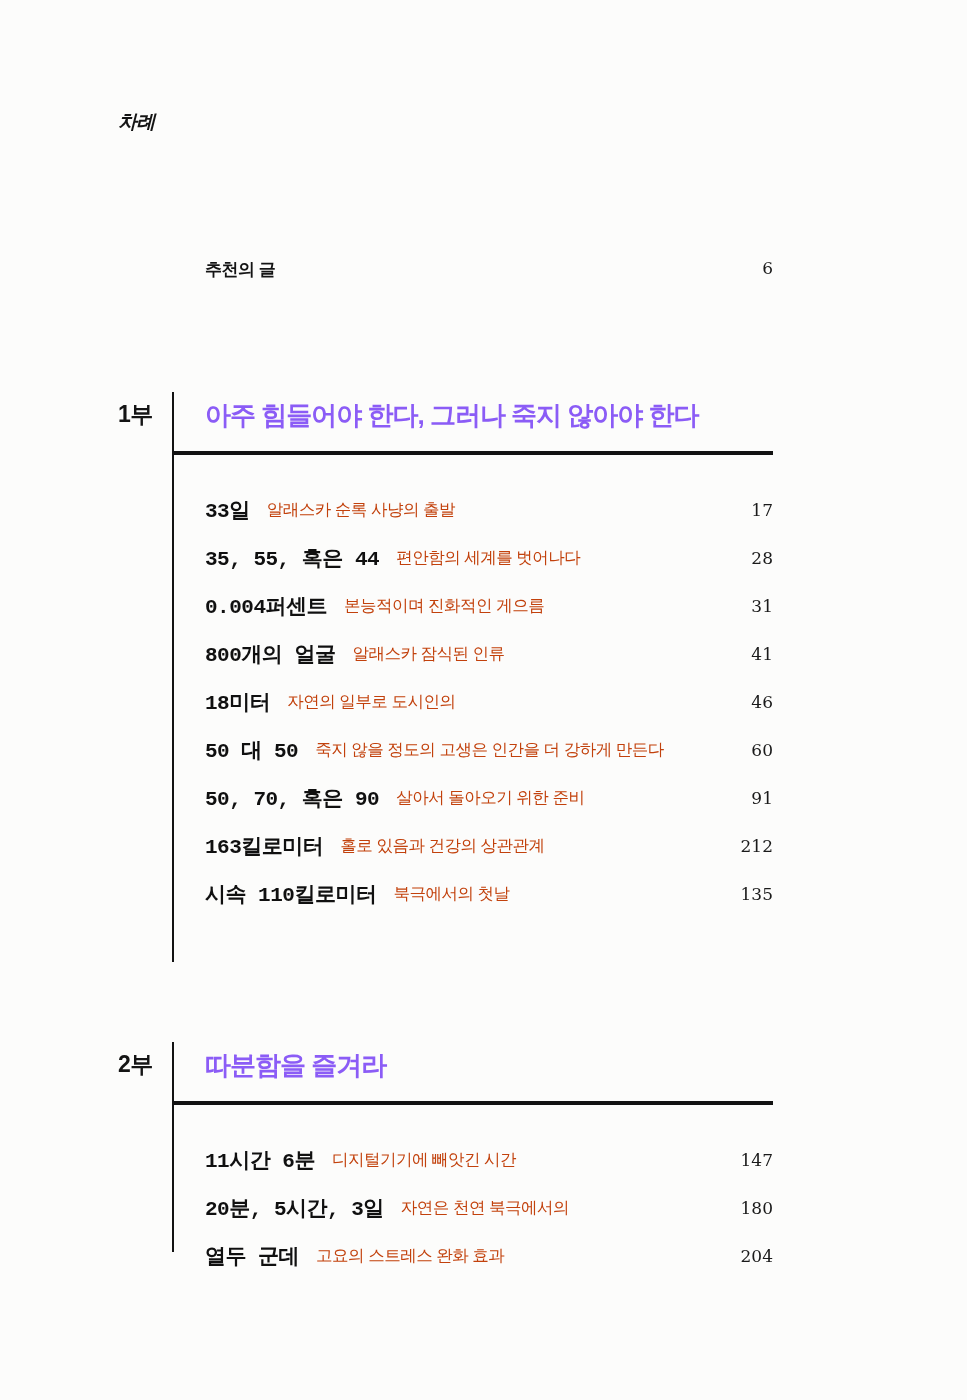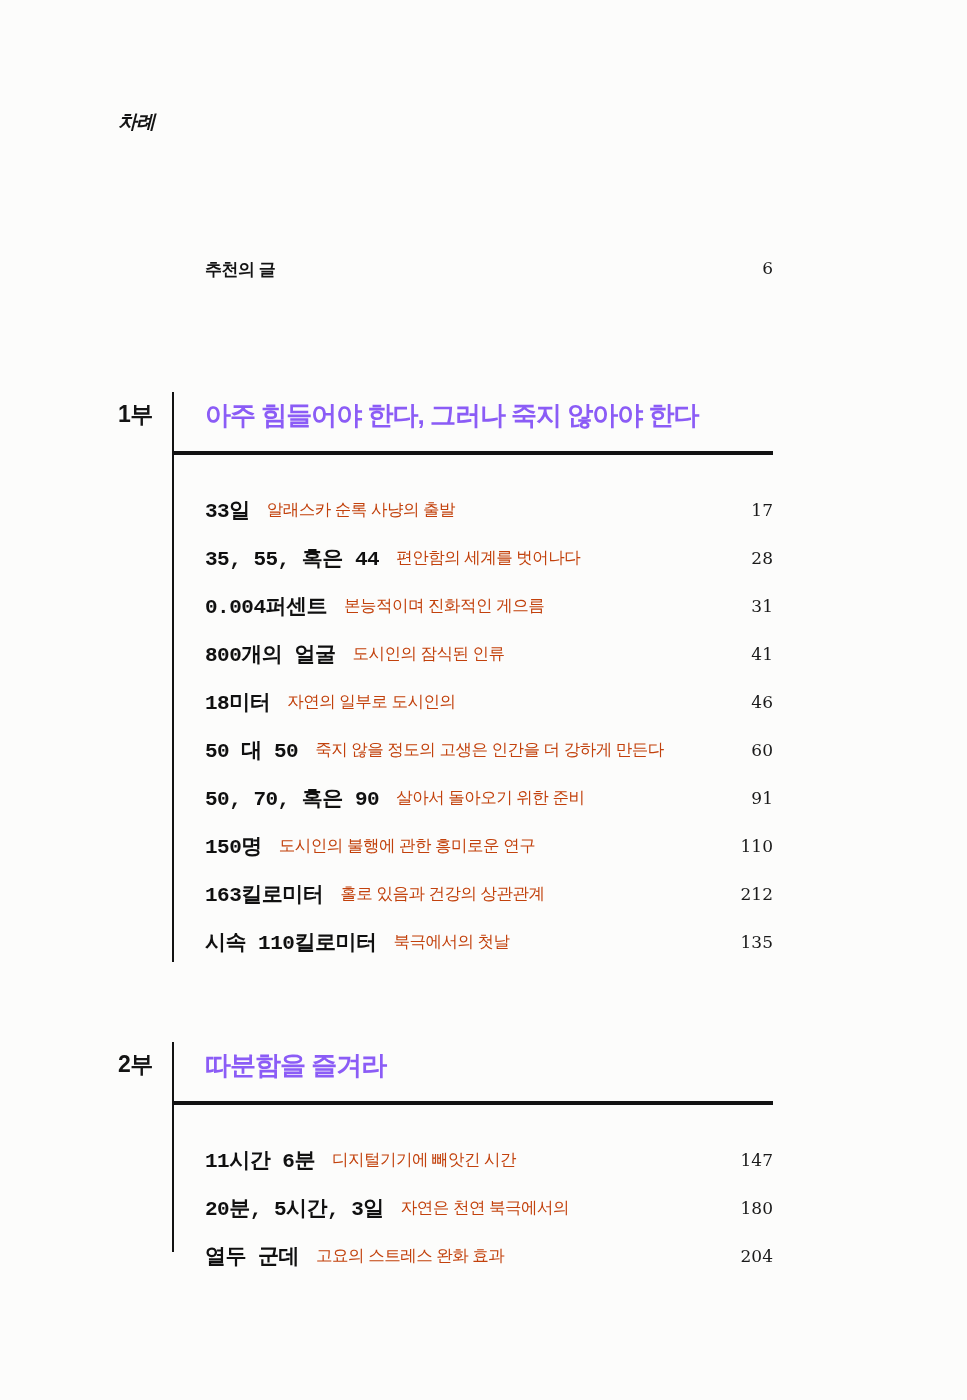--- a/index.html
+++ b/index.html
@@ -153,21 +153,21 @@
 
   <div class="entry-row">
     <span class="entry-keyword">0.004퍼센트</span>
     <span class="entry-desc">본능적이며 진화적인 게으름</span>
     <span class="entry-spacer"></span>
     <span class="page-num">31</span>
   </div>
 
   <div class="entry-row">
     <span class="entry-keyword">800개의 얼굴</span>
-    <span class="entry-desc">도시인의 잠식된 인류</span>
+    <span class="entry-desc">알래스카 잠식된 인류</span>
     <span class="entry-spacer"></span>
     <span class="page-num">41</span>
   </div>
 
   <div class="entry-row">
     <span class="entry-keyword">18미터</span>
     <span class="entry-desc">자연의 일부로 도시인의</span>
     <span class="entry-spacer"></span>
     <span class="page-num">46</span>
   </div>
@@ -179,26 +179,20 @@
     <span class="page-num">60</span>
   </div>
 
   <div class="entry-row">
     <span class="entry-keyword">50, 70, 혹은 90</span>
     <span class="entry-desc">살아서 돌아오기 위한 준비</span>
     <span class="entry-spacer"></span>
     <span class="page-num">91</span>
   </div>
 
-  <div class="entry-row">
-    <span class="entry-keyword">150명</span>
-    <span class="entry-desc">도시인의 불행에 관한 흥미로운 연구</span>
-    <span class="entry-spacer"></span>
-    <span class="page-num">110</span>
-  </div>
 
   <div class="entry-row">
     <span class="entry-keyword">163킬로미터</span>
     <span class="entry-desc">홀로 있음과 건강의 상관관계</span>
     <span class="entry-spacer"></span>
     <span class="page-num">212</span>
   </div>
 
   <div class="entry-row">
     <span class="entry-keyword">시속 110킬로미터</span>

